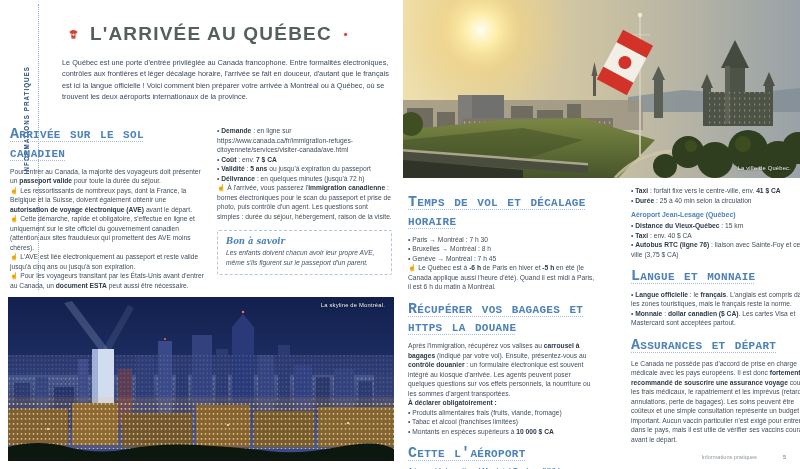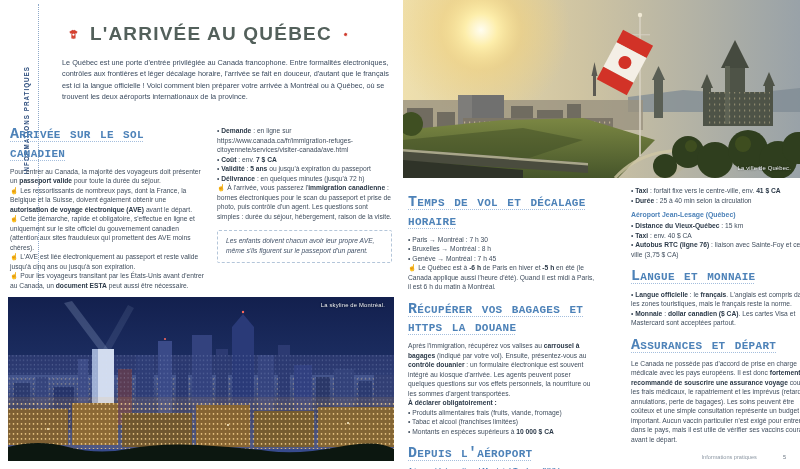--- a/index.html
+++ b/index.html
@@ -91,20 +91,21 @@
     <p class="t">☝ Pour les voyageurs transitant par les États-Unis avant d'entrer au Canada, un <b>document ESTA</b> peut aussi être nécessaire.</p>
   </div>
 
   <div class="col col2">
     <p class="t brk">• <b>Demande</b> : en ligne sur https://www.canada.ca/fr/immigration-refuges-citoyennete/services/visiter-canada/ave.html</p>
     <p class="t">• <b>Coût</b> : env. <b>7 $ CA</b></p>
     <p class="t">• <b>Validité</b> : <b>5 ans</b> ou jusqu'à expiration du passeport</p>
     <p class="t">• <b>Délivrance</b> : en quelques minutes (jusqu'à 72 h)</p>
     <p class="t">☝ À l'arrivée, vous passerez l'<b>immigration canadienne</b> : bornes électroniques pour le scan du passeport et prise de photo, puis contrôle d'un agent. Les questions sont simples : durée du séjour, hébergement, raison de la visite.</p>
     <div class="bon">
+      <div class="bon-h">Bon à savoir</div>
       <div class="bon-t">Les enfants doivent chacun avoir leur propre AVE, même s'ils figurent sur le passeport d'un parent.</div>
     </div>
   </div>
 
   <div class="photo photo-montreal">
     <svg viewBox="0 0 386 164" preserveAspectRatio="none">
       <defs>
         <linearGradient id="msky" x1="0" y1="0" x2="0" y2="1">
           <stop offset="0" stop-color="#13204e"></stop>
             <stop offset="0.55" stop-color="#1f3268"></stop>
@@ -261,21 +262,21 @@
     <p class="t">• Genève → Montréal : 7 h 45</p>
     <p class="t">☝ Le Québec est à <b>-6 h</b> de Paris en hiver et <b>-5 h</b> en été (le Canada applique aussi l'heure d'été). Quand il est midi à Paris, il est 6 h du matin à Montréal.</p>
 
     <span class="h-sec mt9">Récupérer vos bagages et https la douane</span>
     <p class="t">Après l'immigration, récupérez vos valises au <b>carrousel à bagages</b> (indiqué par votre vol). Ensuite, présentez-vous au <b>contrôle douanier</b> : un formulaire électronique est souvent intégré au kiosque d'arrivée. Les agents peuvent poser quelques questions sur vos effets personnels, la nourriture ou les sommes d'argent transportées.</p>
     <p class="t bold-line">À déclarer obligatoirement :</p>
     <p class="t">• Produits alimentaires frais (fruits, viande, fromage)</p>
     <p class="t">• Tabac et alcool (franchises limitées)</p>
     <p class="t">• Montants en espèces supérieurs à <b>10 000 $ CA</b></p>
 
-    <span class="h-sec mt9">Depuis l'aéroport</span>
+    <span class="h-sec mt9">Cette l'aéroport</span>
     <p class="sub" style="margin-top:0;">Aéroport International Montréal-Trudeau (YUL)</p>
     <p class="t">• <b>Distance du centre-ville</b> : env. 20 km</p>
     <p class="t">• <b>Navette 747</b> : bus direct 24 h/24 (env. 11 $ CA, valable 24 h sur le réseau STM)</p>
   </div>
 
   <div class="col col4">
     <p class="t">• <b>Taxi</b> : forfait fixe vers le centre-ville, env. <b>41 $ CA</b></p>
     <p class="t">• <b>Durée</b> : 25 à 40 min selon la circulation</p>
 
     <p class="sub">Aéroport Jean-Lesage (Québec)</p>

